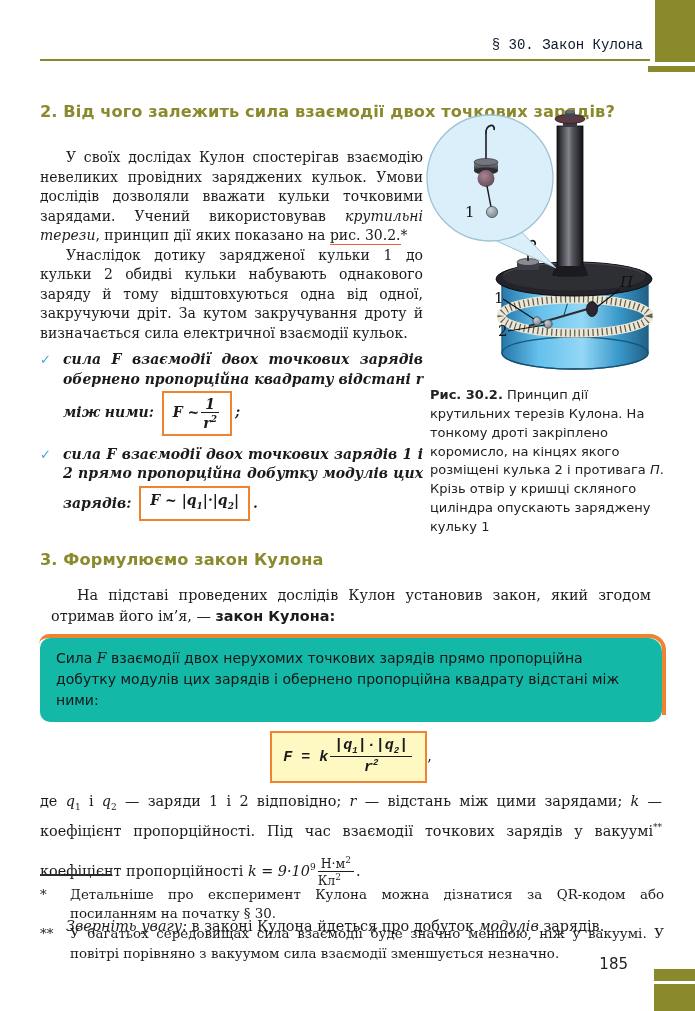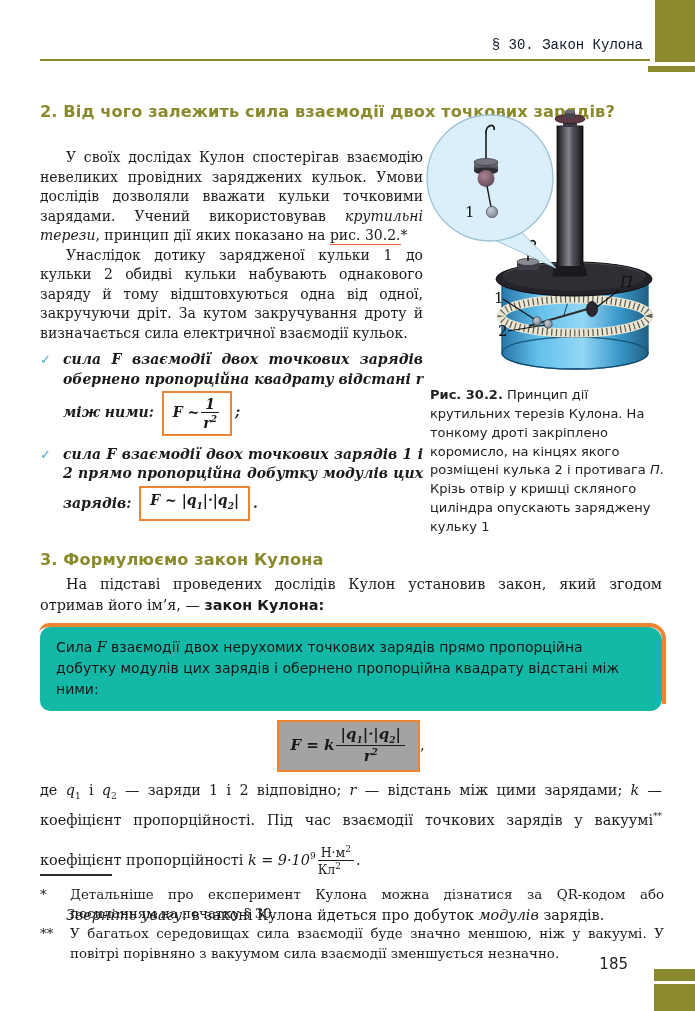--- a/index.html
+++ b/index.html
@@ -41,30 +41,30 @@
 
   
   #fig-art{position:absolute;left:424px;top:110px;width:242px;height:272px;}
   #fig-caption{position:absolute;left:430px;top:386px;width:235px;
         font-family:"DejaVu Sans",sans-serif;font-size:13px;line-height:1.45;color:#222;
         text-align:left;}
   #fig-caption .cb{font-weight:bold;}
 
   
   #sec3-body{position:absolute;left:40px;top:574px;width:622px;font-size:14.4px;line-height:21px;}
-  #sec3-body .intro{text-align:justify;text-indent:26px;margin:0;}
+  #sec3-body .intro{text-align:justify;text-indent:26px;margin:11px;}
   .law-box{position:relative;margin-top:11px;background:#14b8a6;border-radius:10px 14px 12px 10px;
         padding:10px 16px 11px;font-family:"DejaVu Sans",sans-serif;font-size:14px;
         line-height:1.5;color:#151515;}
   .law-box::after{content:"";position:absolute;left:-1px;top:-4px;right:-4px;bottom:7px;
         border-top:4px solid #ee8431;border-right:4px solid #ee8431;
         border-radius:10px 16px 0 0;pointer-events:none;}
   .law-formula{text-align:center;margin-top:9px;}
   .fbox2{display:inline-block;border:2.5px solid #ee8431;padding:4px 11px;
-        font-style:italic;font-weight:600;font-size:15px;background:#a3a3a3;}
+        font-style:italic;font-weight:600;font-size:15px;background:#fef9c3;font-family:Liberation Mono, monospace;}
   .pde{text-align:justify;margin-top:8px;}
   .inline-frac{display:inline-block;vertical-align:middle;
         font-size:12.5px;line-height:1.1;margin:14px 2px;}
   .inline-frac .num{display:block;border-bottom:1.2px solid #1b1b1b;padding:0 3px;}
   .inline-frac .den{display:block;padding-top:1px;}
   .attention{text-align:justify;text-indent:26px;margin-top:12px;}
 
   
   #footnotes{position:absolute;left:40px;top:874px;width:624px;font-size:13.4px;line-height:1.48;}
   .fn-rule{width:72px;height:1.6px;background:#2a2a2a;margin-bottom:9px;}

